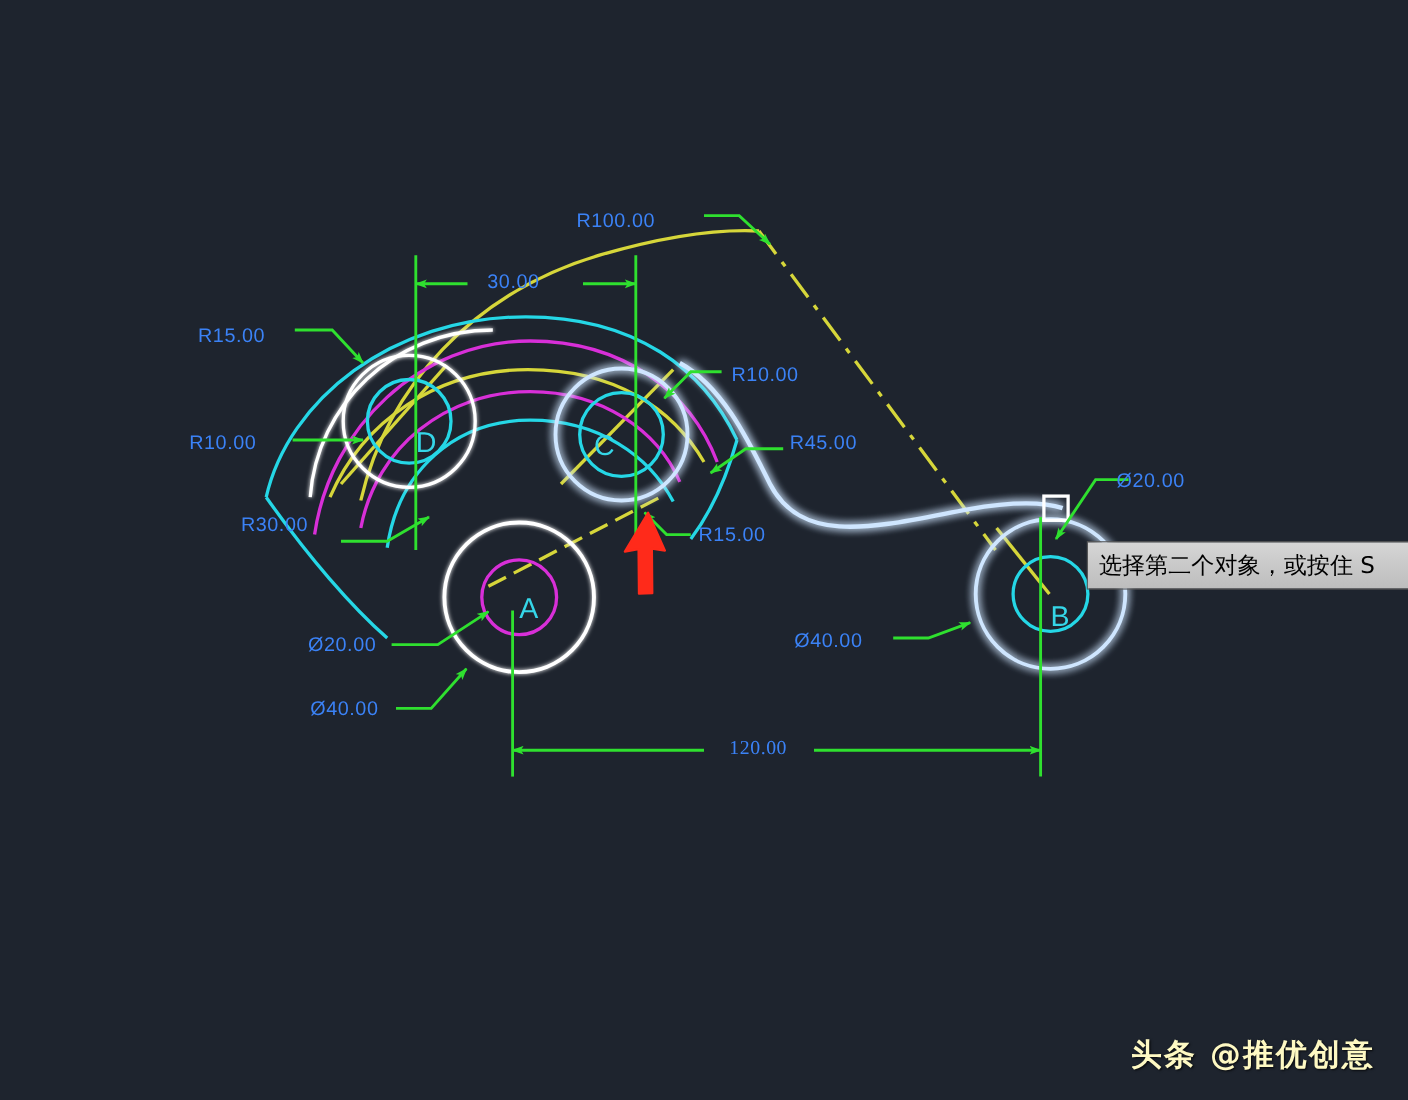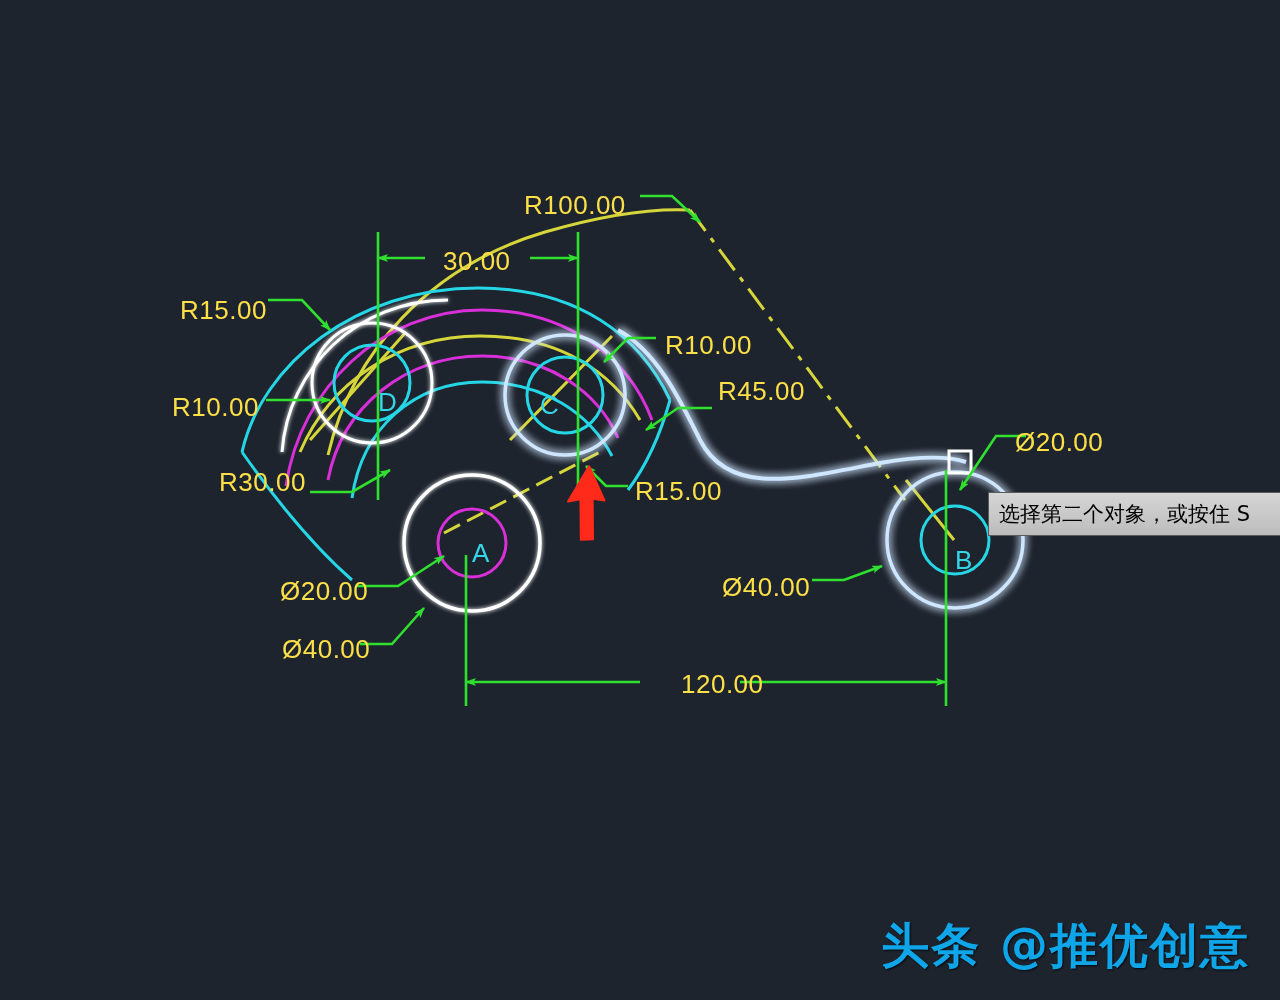--- a/index.html
+++ b/index.html
@@ -44,23 +44,23 @@
     text-shadow: 0 2px 0 rgba(255,255,255,0.05), 0 -1px 0 rgba(0,0,0,0.3);
     letter-spacing: 4px;
     pointer-events: none;
     white-space: nowrap;
     font-family: "DejaVu Sans", sans-serif;
   }
   .wm-bottom {
     position: absolute;
     right: 30px;
     bottom: 22px;
-    font-size: 48px;
+    font-size: 28px;
     font-weight: bold;
-    color: #0ea5e9;
+    color: #fef9c3;
     letter-spacing: 2px;
     text-shadow: 1px 1px 2px rgba(0,0,0,0.8);
     font-family: "DejaVu Sans", sans-serif;
     white-space: nowrap;
   }
   .tooltip {
     position: absolute;
     left: 988px;
     top: 492px;
     height: 44px;
@@ -72,22 +72,22 @@
     border: 1px solid #5a5a5a;
     color: #000;
     font-size: 21px;
     white-space: nowrap;
     font-family: "DejaVu Sans", sans-serif;
     overflow: hidden;
     width: 300px;
   }
   .dim-label {
     position: absolute;
-    color: #fde047;
-    font-size: 26px;
+    color: #3b82f6;
+    font-size: 18px;
     font-family: "Liberation Sans", sans-serif;
     white-space: nowrap;
     letter-spacing: 0.5px;
   }
   .pt-label {
     position: absolute;
     color: #35d6e8;
     font-size: 26px;
     font-family: "Liberation Sans", sans-serif;
   }
@@ -209,28 +209,28 @@
     <path d="M 586 540 L 580 500 L 568 504 L 584 466 L 604 498 L 592 498 L 598 538 Z" fill="#ff2a1a" stroke="#ff2a1a" stroke-width="2" stroke-linejoin="round" transform="rotate(8 586 503)"></path>
   </svg>
 
   <div class="wm-bottom">头条 @推优创意</div>
 
   <div class="dim-label" style="left:524px;  top:190px;">R100.00</div>
   <div class="dim-label" style="left:443px;  top:246px;">30.00</div>
   <div class="dim-label" style="left:180px;  top:295px;">R15.00</div>
   <div class="dim-label" style="left:665px;  top:330px;">R10.00</div>
   <div class="dim-label" style="left:172px;  top:392px;">R10.00</div>
-  <div class="dim-label" style="left:718px;  top:376px;">R45.00</div>
+  <div class="dim-label" style="left:718px;  top:392px;">R45.00</div>
   <div class="dim-label" style="left:1015px; top:427px;">Ø20.00</div>
   <div class="dim-label" style="left:219px;  top:467px;">R30.00</div>
   <div class="dim-label" style="left:635px;  top:476px;">R15.00</div>
   <div class="dim-label" style="left:280px;  top:576px;">Ø20.00</div>
   <div class="dim-label" style="left:722px;  top:572px;">Ø40.00</div>
   <div class="dim-label" style="left:282px;  top:634px;">Ø40.00</div>
-  <div class="dim-label" style="left:681px;  top:669px;">120.00</div>
+  <div class="dim-label" style="left:663px;  top:669px;font-family:Liberation Serif, serif;">120.00</div>
 
   <div class="pt-label" style="left:472px; top:538px;">A</div>
   <div class="pt-label" style="left:955px; top:545px;">B</div>
   <div class="pt-label" style="left:540px; top:390px;">C</div>
   <div class="pt-label" style="left:378px; top:387px;">D</div>
 
   <div class="tooltip">选择第二个对象，或按住 S</div>
 
 </div>
 

